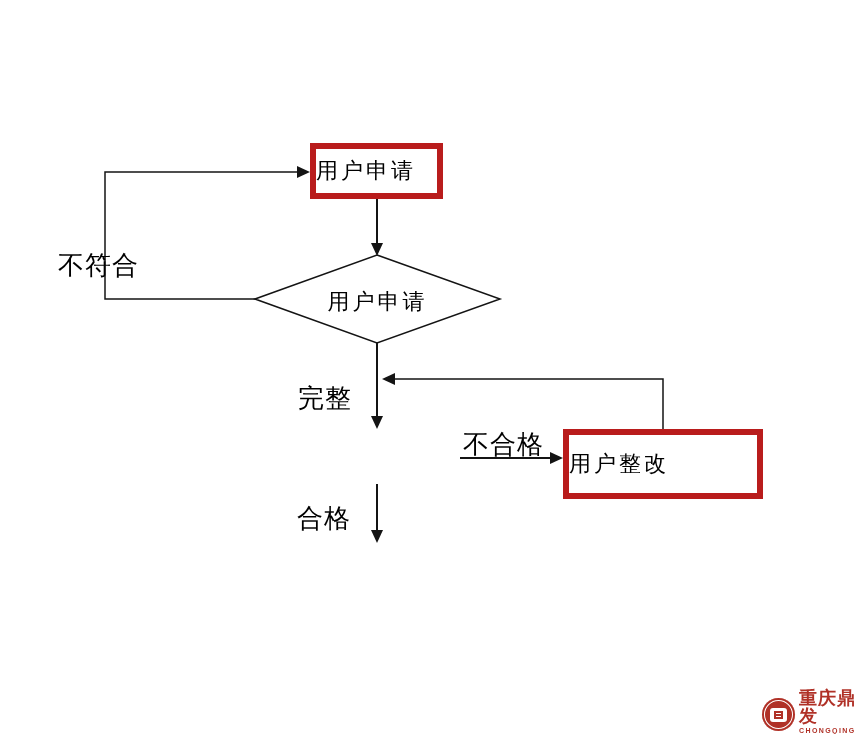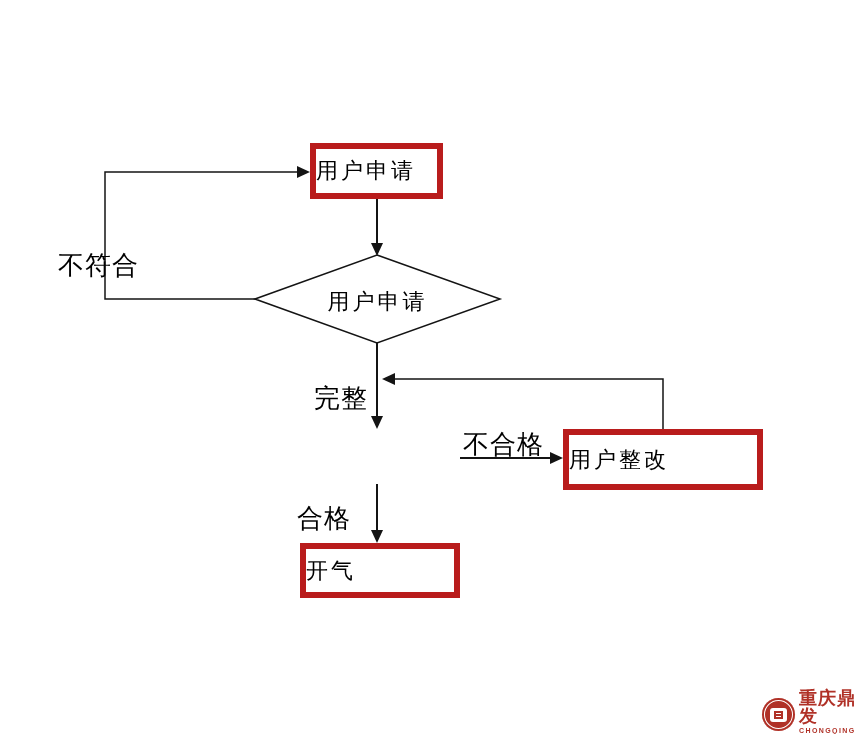--- a/index.html
+++ b/index.html
@@ -30,41 +30,41 @@
     background: #ffffff;
     display: flex;
     align-items: center;
     justify-content: flex-start;
     font-size: 22px;
     letter-spacing: 3px;
     white-space: nowrap;
   }
   .node-apply   { left: 310px; top: 143px; width: 133px; height: 56px; }
   .node-survey  { left: 299px; top: 429px; width: 161px; height: 55px; }
-  .node-rectify { left: 563px; top: 429px; width: 200px; height: 61px; }
+  .node-rectify { left: 563px; top: 429px; width: 200px; height: 70px; }
   .node-opengas { left: 300px; top: 543px; width: 160px; height: 55px; }
   .diamond-label {
     position: absolute;
     left: 277px;
     top: 287px;
     width: 201px;
     text-align: center;
     font-size: 22px;
     letter-spacing: 3px;
     white-space: nowrap;
   }
   .edge-label {
     position: absolute;
     font-size: 26px;
     letter-spacing: 1px;
     white-space: nowrap;
     background: transparent;
   }
   .lbl-not-conform { left: 58px;  top: 248px; }
-  .lbl-complete    { left: 314px; top: 381px; }
+  .lbl-complete    { left: 298px; top: 381px; }
   .lbl-unqualified { left: 463px; top: 427px; }
   .lbl-qualified   { left: 297px; top: 501px; }
 
   
   .logo {
     position: absolute;
     left: 762px;
     top: 696px;
     height: 37px;
     display: flex;
@@ -162,23 +162,20 @@
 
   <div class="diamond-label">
     <span>用户申请</span>
   </div>
 
 
   <div class="node node-rectify">
     <span>用户整改</span>
   </div>
 
-  <div class="node node-opengas">
-    <span>开气</span>
-  </div>
 
   <div class="edge-label lbl-not-conform">不符合</div>
   <div class="edge-label lbl-complete">完整</div>
   <div class="edge-label lbl-unqualified">不合格</div>
   <div class="edge-label lbl-qualified">合格</div>
 
   <div class="logo">
     <div class="logo-mark">
       <div class="logo-mark-inner">
         <div class="logo-mark-glyph"></div>

